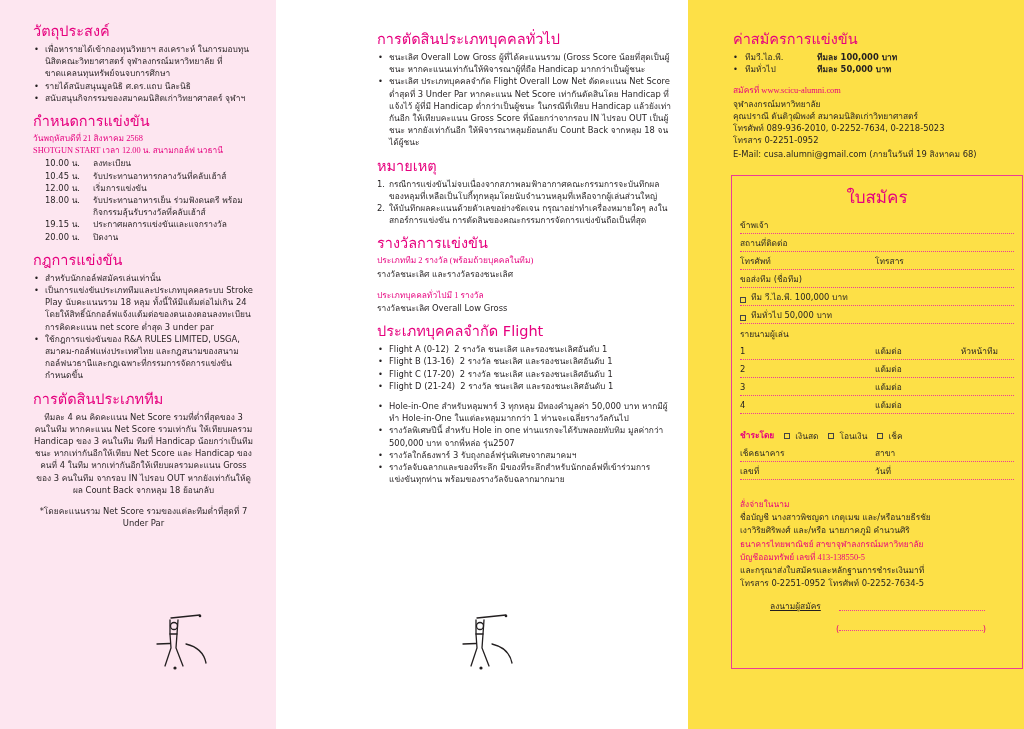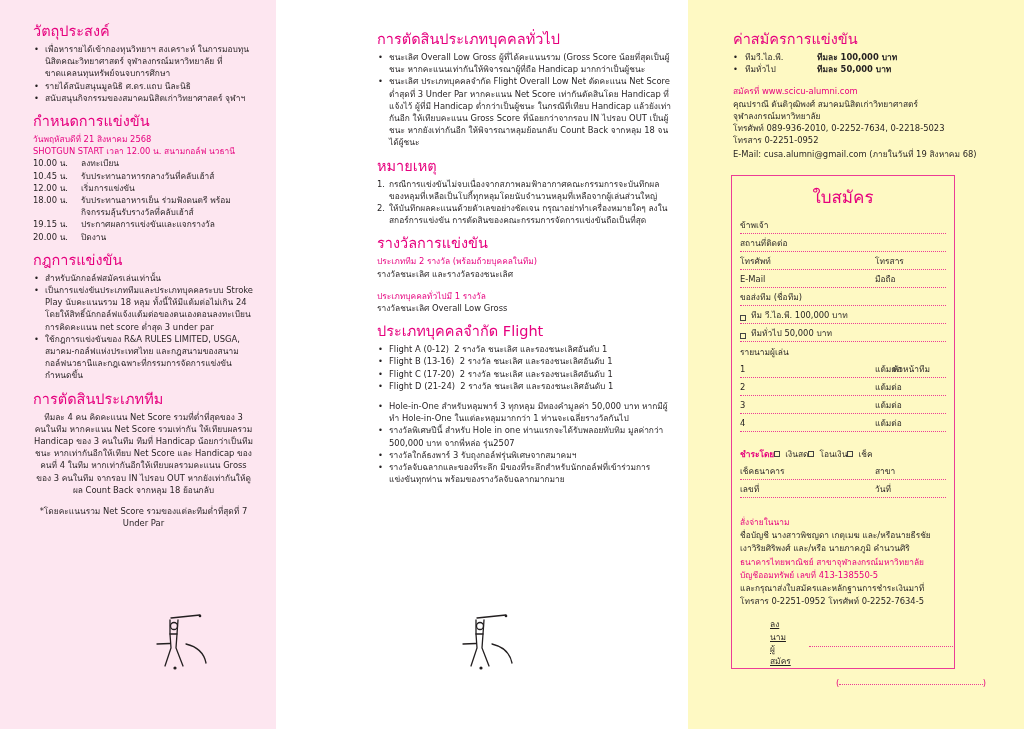--- a/index.html
+++ b/index.html
@@ -1,43 +1,43 @@
 <!DOCTYPE html>
 <html><head>
 <meta charset="utf-8">
 <style>
   * { box-sizing: border-box; margin: 0; padding: 0; }
   html, body { width: 1024px; height: 729px; overflow: hidden; background: #ffffff; }
   body { font-family: "DejaVu Sans", "Liberation Sans", sans-serif; color: #231f20; font-size: 8.4px; line-height: 12.2px; position: relative; }
   .panel { position: absolute; top: 0; height: 729px; }
   #left { left: 0; width: 276px; background: #fde6f0; padding: 22px 22px 0 33px; }
   #mid { left: 344px; width: 344px; background: #ffffff; padding: 30px 16px 0 33px; }
-  #right { left: 688px; width: 336px; background: #fef9c3; padding: 30px 20px 0 45px; }
+  #right { left: 688px; width: 336px; background: #fde047; padding: 30px 20px 0 45px; }
   .h { color: #e6007e; font-size: 14.5px; line-height: 18px; font-weight: normal; margin-bottom: 3px; }
-  .pink { color: #e6007e; }
+  .pink { color: #e6007e; font-family: Liberation Serif, serif; }
   ul.b { list-style: none; }
   ul.b li { position: relative; padding-left: 12px; }
   ul.b li::before { content: "•"; position: absolute; left: 1px; top: 0; }
   ol.n { list-style: none; }
   ol.n li { position: relative; padding-left: 12px; }
   ol.n li .num { position: absolute; left: 0; top: 0; }
   .sec { margin-bottom: 8px; }
-  .sched { display: grid; grid-template-columns: 48px 1fr; }
+  .sched { display: grid; grid-template-columns: 48px 1fr; margin-left: 12px; }
   .para { text-align: center; }
   .golfer { position: absolute; width: 70px; height: 70px; }
   .bold { font-weight: bold; }
   .fees { display: grid; grid-template-columns: 12px 72px 1fr; }
   
-  #form { position: absolute; left: 731px; top: 175px; width: 224px; height: 494px; border: 1.5px solid #ec3c96; padding: 6px 8px 0 8px; }
+  #form { position: absolute; left: 731px; top: 175px; width: 292px; height: 494px; border: 1.5px solid #ec3c96; padding: 6px 8px 0 8px; }
   #form .title { text-align: center; color: #e6007e; font-size: 17px; line-height: 22px; margin: 4px 0 8px; }
   .fl { position: relative; height: 18px; border-bottom: 1px dotted #ec3c96; display: flex; align-items: flex-end; padding-bottom: 2px; }
   .fl .c2 { position: absolute; left: 135px; bottom: 2px; }
   .fl .c3 { position: absolute; right: 16px; bottom: 2px; margin-left: 24px; }
   .chk { display: inline-block; width: 6px; height: 6px; border: 0.8px solid #444; margin-right: 5px; vertical-align: 0; }
-  .pay { height: 18px; display: flex; align-items: flex-end; padding-bottom: 2px; }
+  .pay { height: 18px; display: flex; align-items: flex-end; padding-bottom: 2px; gap: 10px; }
   .sig { display: flex; align-items: center; margin-top: 10px; text-decoration: underline; }
   .sigline { flex: 0 0 146px; border-bottom: 1px dotted #ec3c96; height: 8px; margin-left: 18px; }
   .sig2 { margin-left: 96px; margin-top: 10px; width: 150px; display: flex; color: #e6007e; }
   .sig2 .dots { flex: 1; border-bottom: 1px dotted #ec3c96; height: 8px; }
 </style>
 </head>
 <body>
 
 <div class="panel" id="left">
   <div class="sec">
@@ -163,43 +163,39 @@
       <span>•</span>
         <span>ทีมวี.ไอ.พี.</span>
         <span class="bold">ทีมละ 100,000 บาท</span>
       <span>•</span>
         <span>ทีมทั่วไป</span>
         <span class="bold">ทีมละ 50,000 บาท</span>
     </div>
   </div>
   <div style="margin-top:10px">
     <div class="pink">สมัครที่ www.scicu-alumni.com</div>
+    <div>จุฬาลงกรณ์มหาวิทยาลัย</div>
     <div>คุณปราณี ตันติวุฒิพงศ์ สมาคมนิสิตเก่าวิทยาศาสตร์</div>
-    <div>จุฬาลงกรณ์มหาวิทยาลัย</div>
     <div>โทรศัพท์ 089-936-2010, 0-2252-7634, 0-2218-5023</div>
     <div>โทรสาร 0-2251-0952</div>
     <div style="margin-top:2px">E-Mail: cusa.alumni@gmail.com (ภายในวันที่ 19 สิงหาคม 68)</div>
   </div>
 </div>
 
 <div id="form">
   <div class="title">ใบสมัคร</div>
   <div class="fl">
       <span>ข้าพเจ้า</span>
     </div>
   <div class="fl">
       <span>สถานที่ติดต่อ</span>
     </div>
   <div class="fl">
       <span>โทรศัพท์</span>
       <span class="c2">โทรสาร</span>
-    </div>
-  <div class="fl">
-      <span>E-Mail</span>
-      <span class="c2">มือถือ</span>
     </div>
   <div class="fl">
       <span>ขอส่งทีม (ชื่อทีม)</span>
     </div>
   <div class="fl">
       <span class="chk"></span>
       <span>ทีม วี.ไอ.พี. 100,000 บาท</span>
     </div>
   <div class="fl">
       <span class="chk"></span>

